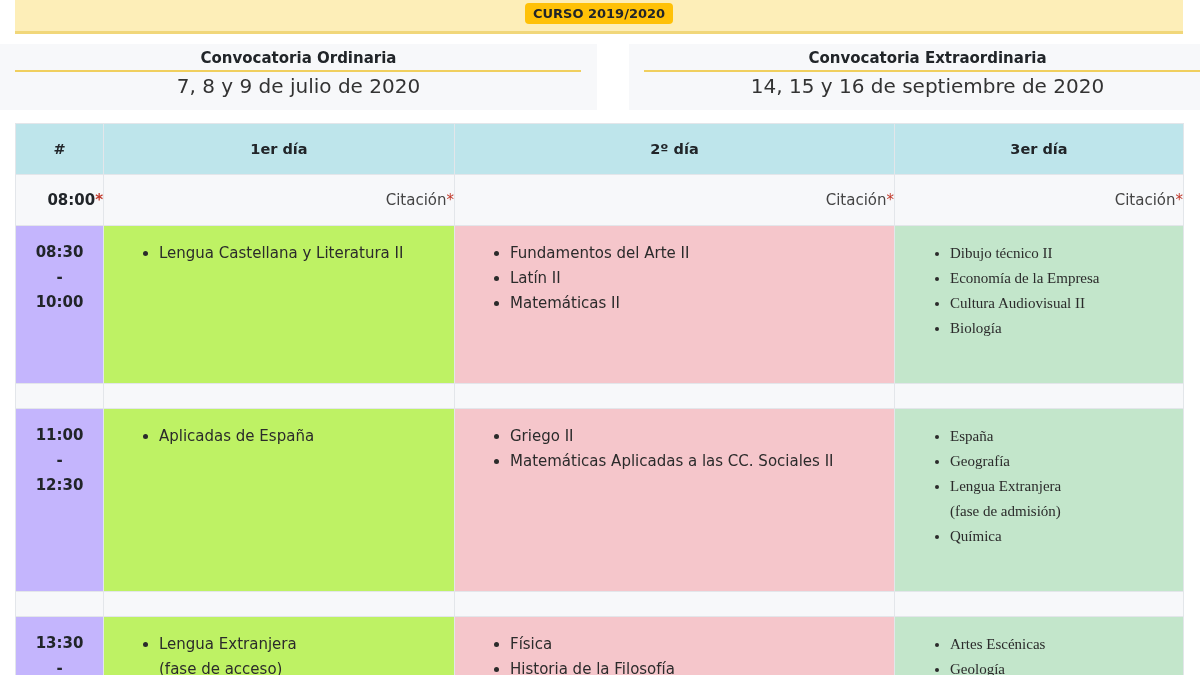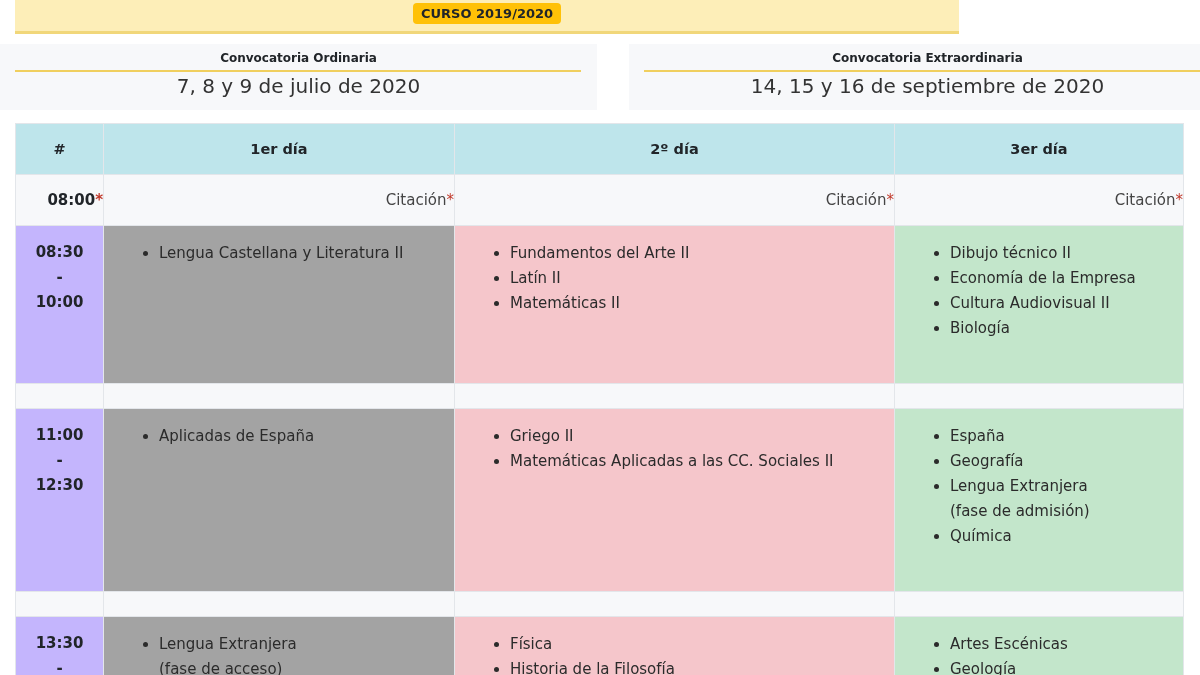--- a/index.html
+++ b/index.html
@@ -2,34 +2,34 @@
 <html><head>
 <meta charset="utf-8">
 <style>
   html, body { margin:0; padding:0; }
   body {
     width:1200px; height:675px; overflow:hidden; background:#ffffff;
     font-family: "DejaVu Sans", "Liberation Sans", sans-serif;
     color:#212529; position:relative;
   }
   .course-bar {
-    position:absolute; left:15px; top:0; width:944px; height:31px;
+    position:absolute; left:15px; top:0; width:1168px; height:31px;
     background:#fdeeb8; border-bottom:3px solid #f1d77a;
     display:flex; align-items:center; justify-content:center;
   }
   .course-badge {
     background:#ffc107; color:#212529; font-weight:bold; font-size:13px;
     padding:3px 8px; border-radius:4px; margin-top:-4px;
   }
   .conv {
     position:absolute; top:44px; height:66px; background:#f7f8fa; text-align:center;
   }
   .conv.left { left:0; width:597px; }
   .conv.right { left:629px; width:597px; }
-  .conv-title { font-weight:bold; font-size:12px; margin-top:5px; line-height:18px; }
+  .conv-title { font-weight:bold; font-size:15px; margin-top:5px; line-height:18px; }
   .conv-line { height:2px; background:#f0cf5e; margin:3px 16px 0 15px; }
   .conv.right .conv-line { margin:3px 15px 0 15px; }
   .conv-date { font-size:20px; margin-top:5px; line-height:18px; color:#333; }
 
   table.sched {
     position:absolute; left:15px; top:123px; width:1168px;
     border-collapse:collapse; table-layout:fixed; font-size:15px;
   }
   table.sched th, table.sched td { border:1px solid #e3e6ea; padding:0; }
   table.sched thead th {
@@ -37,23 +37,23 @@
   }
   col.c0 { width:88px; } col.c1 { width:351px; } col.c2 { width:440px; } col.c3 { width:289px; }
   .cit td { background:#f7f8fa; height:50px; text-align:right; color:#444; }
   .cit td.time { font-weight:bold; color:#212529; }
   .star { color:#c0392b; }
   .slot td { vertical-align:top; height:143px; }
   .slot td.time { background:#c4b5fd; text-align:center; font-weight:bold; line-height:25px; padding-top:14px; }
   .slot.s2 td { height:168px; }
   .slot.s3 td { height:120px; }
   .gap td { background:#f7f8fa; height:24px; }
-  .y { background:#a3a3a3; }
+  .y { background:#bef264; }
   .r { background:#f5c6cb; }
-  .g { background:#c3e6cb; }
+  .g { background:#c3e6cb;font-family:Liberation Serif, serif; }
   ul { margin:15px 0 0 0; padding-left:55px; list-style:disc; line-height:25px; color:#2b2b2b; }
   .sub { display:block; }
 </style>
 </head>
 <body>
 
 <div class="course-bar">
   <span class="course-badge">CURSO 2019/2020</span>
 </div>
 

